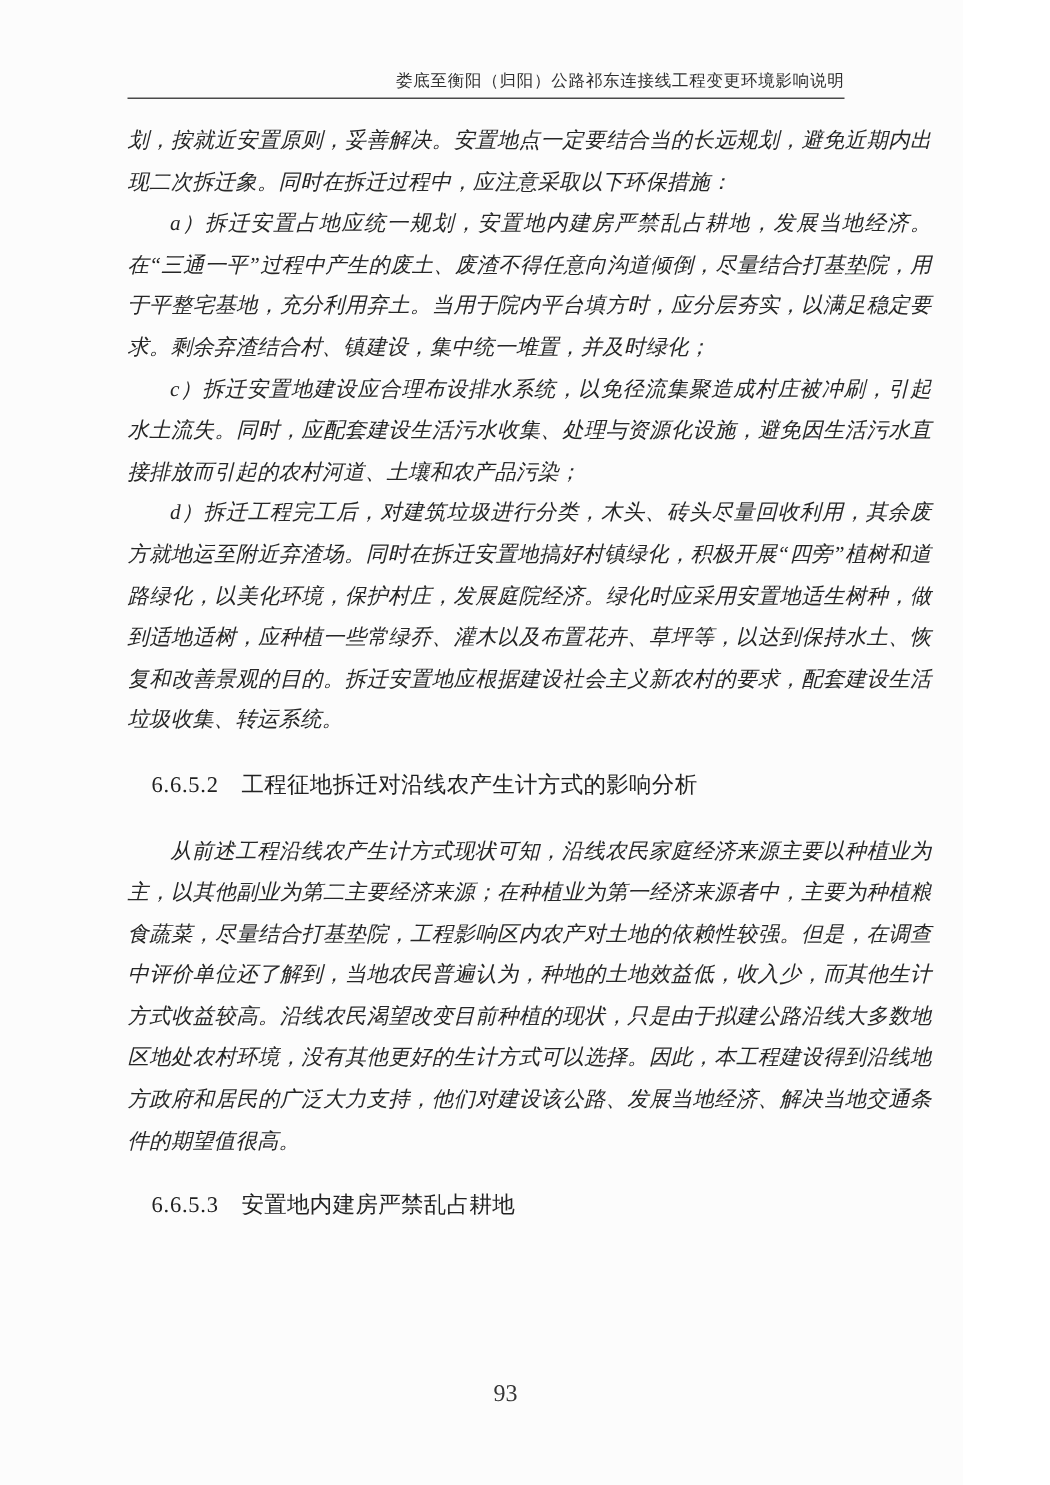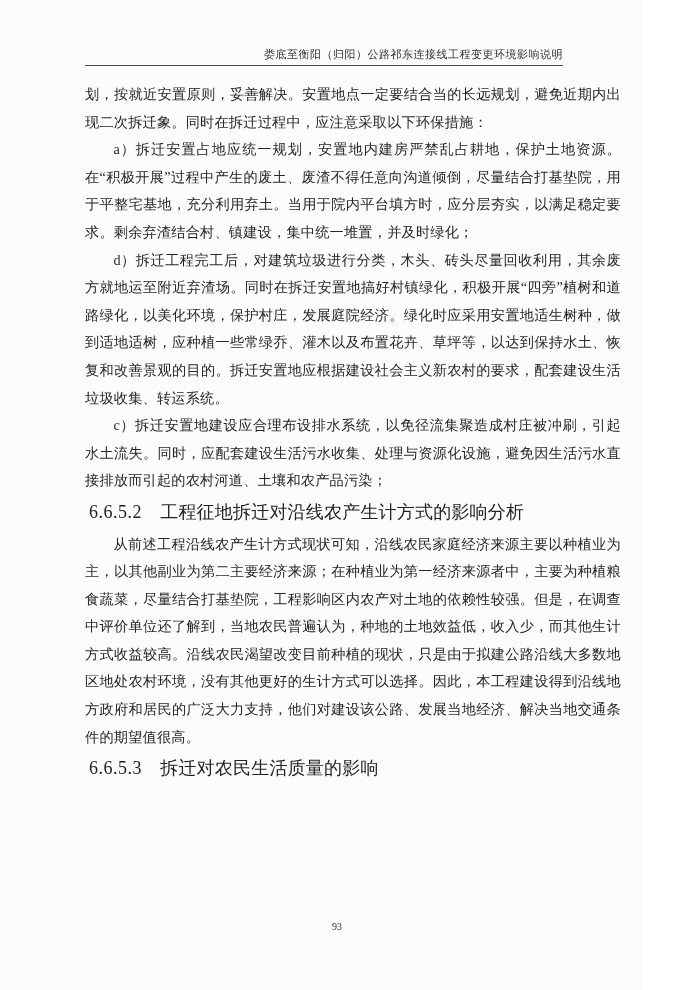--- a/index.html
+++ b/index.html
@@ -37,77 +37,78 @@
     font-size: 14.2px;
     line-height: 27.6px;
     text-align: justify;
     text-justify: inter-ideograph;
     letter-spacing: 0.2px;
   }
   .para {
     margin: 0;
     padding: 0;
     text-indent: 2em;
+    font-style: italic;
   }
   .para.continuation {
     text-indent: 0;
   }
   .heading {
-    margin: 4px;
+    margin: 16px;
     padding: 0;
-    font-size: 18px;
+    font-size: 15px;
     font-weight: normal;
     color: #222222;
     white-space: nowrap;
   }
   .heading .heading-num {
     margin-right: 0.75em;
     letter-spacing: 0.5px;
   }
   .footer {
     position: absolute;
     left: 0;
     right: 0;
     top: 921px;
     text-align: center;
-    font-size: 10px;
+    font-size: 16px;
     color: #333333;
     margin-left: 32px;
   }
 </style>
 </head>
 <body>
 
 <div class="page">
 
   <div class="header">
     <span>娄底至衡阳（归阳）公路祁东连接线工程变更环境影响说明</span>
   </div>
 
   <div class="body-text">
 
     <p class="para continuation">划，按就近安置原则，妥善解决。安置地点一定要结合当的长远规划，避免近期内出现二次拆迁象。同时在拆迁过程中，应注意采取以下环保措施：</p>
 
-    <p class="para">a）拆迁安置占地应统一规划，安置地内建房严禁乱占耕地，保护土地资源。在“积极开展”过程中产生的废土、废渣不得任意向沟道倾倒，尽量结合打基垫院，用于平整宅基地，充分利用弃土。当用于院内平台填方时，应分层夯实，以满足稳定要求。剩余弃渣结合村、镇建设，集中统一堆置，并及时绿化；</p>
+    <p class="para">a）拆迁安置占地应统一规划，安置地内建房严禁乱占耕地，发展当地经济。在“三通一平”过程中产生的废土、废渣不得任意向沟道倾倒，尽量结合打基垫院，用于平整宅基地，充分利用弃土。当用于院内平台填方时，应分层夯实，以满足稳定要求。剩余弃渣结合村、镇建设，集中统一堆置，并及时绿化；</p>
 
 
+    <p class="para">c）拆迁安置地建设应合理布设排水系统，以免径流集聚造成村庄被冲刷，引起水土流失。同时，应配套建设生活污水收集、处理与资源化设施，避免因生活污水直接排放而引起的农村河道、土壤和农产品污染；</p>
+
     <p class="para">d）拆迁工程完工后，对建筑垃圾进行分类，木头、砖头尽量回收利用，其余废方就地运至附近弃渣场。同时在拆迁安置地搞好村镇绿化，积极开展“四旁”植树和道路绿化，以美化环境，保护村庄，发展庭院经济。绿化时应采用安置地适生树种，做到适地适树，应种植一些常绿乔、灌木以及布置花卉、草坪等，以达到保持水土、恢复和改善景观的目的。拆迁安置地应根据建设社会主义新农村的要求，配套建设生活垃圾收集、转运系统。</p>
-
-    <p class="para">c）拆迁安置地建设应合理布设排水系统，以免径流集聚造成村庄被冲刷，引起水土流失。同时，应配套建设生活污水收集、处理与资源化设施，避免因生活污水直接排放而引起的农村河道、土壤和农产品污染；</p>
 
     <div class="heading">
       <span class="heading-num">6.6.5.2</span>
       <span class="heading-title">工程征地拆迁对沿线农产生计方式的影响分析</span>
     </div>
 
     <p class="para">从前述工程沿线农产生计方式现状可知，沿线农民家庭经济来源主要以种植业为主，以其他副业为第二主要经济来源；在种植业为第一经济来源者中，主要为种植粮食蔬菜，尽量结合打基垫院，工程影响区内农产对土地的依赖性较强。但是，在调查中评价单位还了解到，当地农民普遍认为，种地的土地效益低，收入少，而其他生计方式收益较高。沿线农民渴望改变目前种植的现状，只是由于拟建公路沿线大多数地区地处农村环境，没有其他更好的生计方式可以选择。因此，本工程建设得到沿线地方政府和居民的广泛大力支持，他们对建设该公路、发展当地经济、解决当地交通条件的期望值很高。</p>
 
     <div class="heading">
       <span class="heading-num">6.6.5.3</span>
-      <span class="heading-title">拆迁对农民生活质量的影响</span>
+      <span class="heading-title">安置地内建房严禁乱占耕地</span>
     </div>
 
 
   </div>
 
   <div class="footer">
     <span>93</span>
   </div>
 
 </div>

